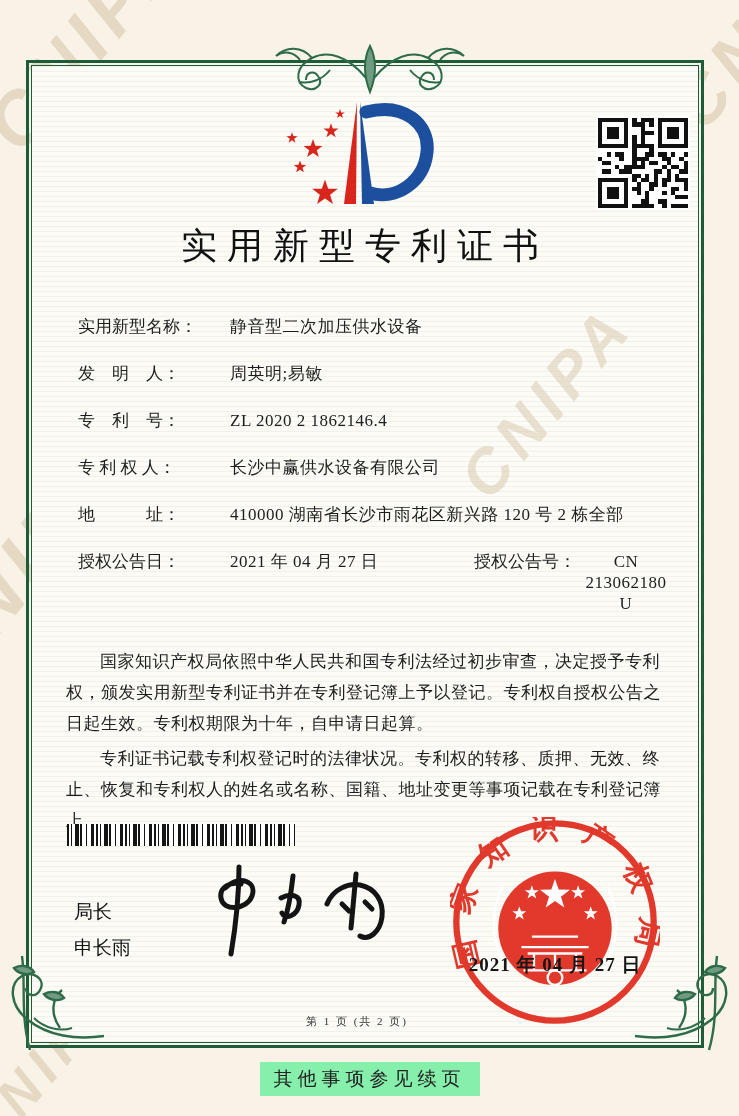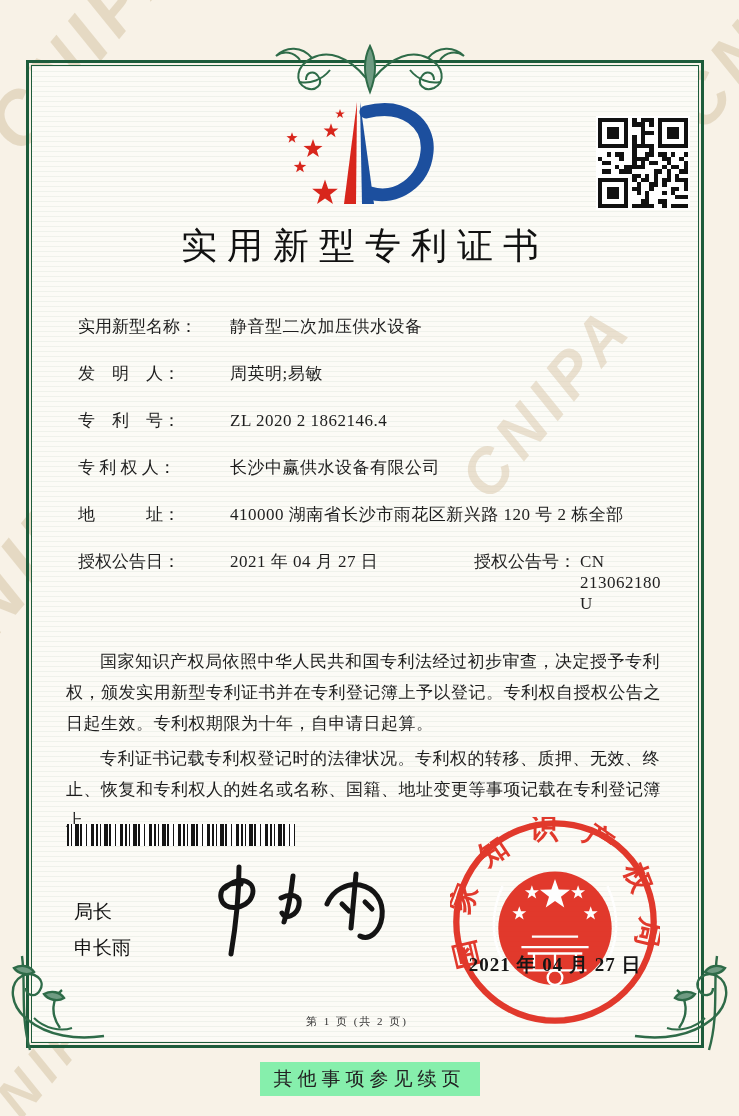--- a/index.html
+++ b/index.html
@@ -37,21 +37,21 @@
   .logo{position:absolute;left:50%;top:34px;transform:translateX(-50%);}
   .qr{position:absolute;right:8px;top:50px;width:90px;height:90px;background:#fff;padding:2px;}
   .title{
     position:absolute;left:0;right:0;top:156px;text-align:center;
     font-size:36px;font-weight:normal;letter-spacing:10px;color:#111;
   }
   
   .fields{position:absolute;left:34px;right:26px;top:250px;font-size:17px;color:#1e1e1e;margin-left:12px;}
   .field-row{display:flex;line-height:21px;margin-bottom:26px;position:relative;}
   .field-label{width:152px;flex-shrink:0;}
-  .field-value{letter-spacing:.5px;}
+  .field-value{letter-spacing:.5px;text-align:center;}
   .grant-pair2{position:absolute;left:396px;top:0;display:flex;}
   .grant-pair2 .field-label{width:auto;margin-right:4px;}
   
   .paras{position:absolute;left:34px;right:28px;top:580px;font-size:17px;}
   .paras p{margin:0 0 4px 0;text-indent:2em;line-height:31px;letter-spacing:.5px;color:#1d1d1d;}
   
   .barcode{
     position:absolute;left:35px;top:758px;width:228px;height:22px;
     background:
       repeating-linear-gradient(90deg,#151515 0 2px,#fff 2px 4px,#151515 4px 5px,#fff 5px 8px,

